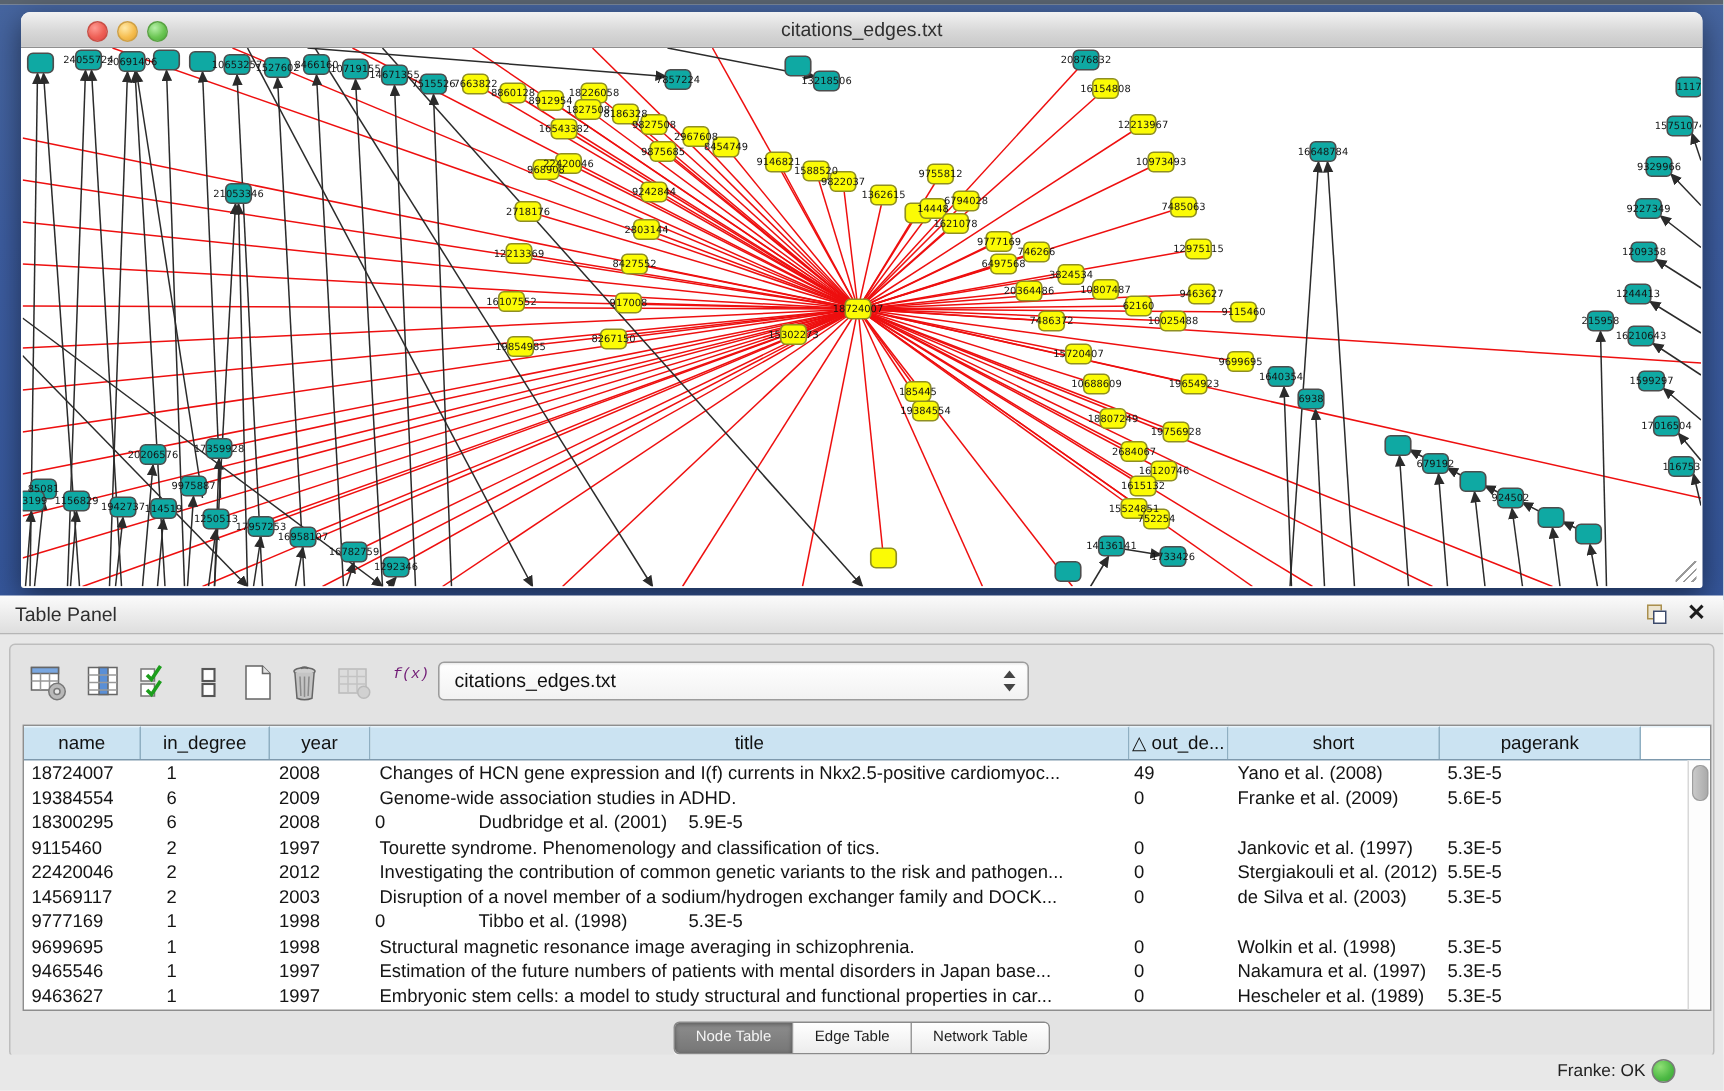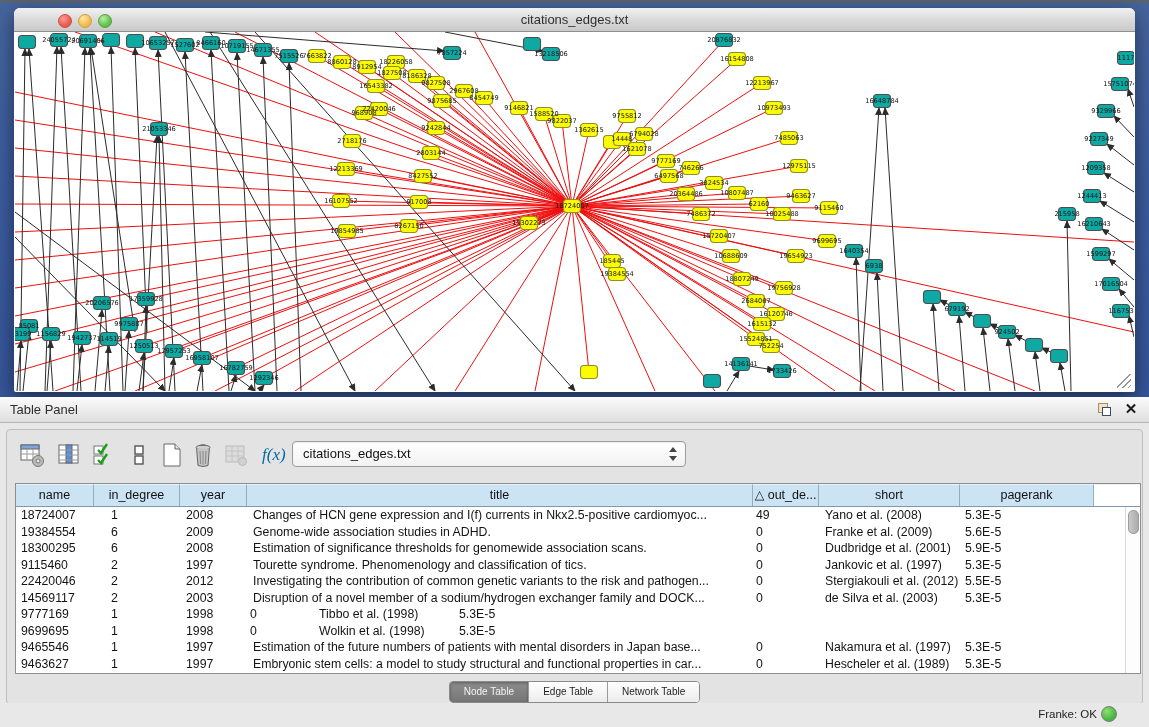--- a/index.html
+++ b/index.html
@@ -70,22 +70,22 @@
   }
   .inner-box{
     position:absolute;left:6px;top:6px;width:1135px;height:274px;
     background:#e3e3e3;border:1px solid #bdbdbd;border-radius:4px;
   }
   
   .toolbar{position:absolute;left:6px;top:10px;height:32px;right:6px;}
   .tb-icon{position:absolute;top:2px;width:26px;height:26px;}
   .tb-icon svg{width:100%;height:100%;}
   .fx-label{
-    position:absolute;top:5px;font-family:Liberation Serif, serif;font-style:italic;
-    font-size:17px;color:#0369a1;
+    position:absolute;top:5px;font-family:Liberation Mono, monospace;font-style:italic;
+    font-size:10px;color:#701a75;
   }
   .combo{
     position:absolute;left:279px;top:1px;width:392px;height:24px;
     background:linear-gradient(180deg,#ffffff,#f2f2f2);
     border:1px solid #9c9c9c;border-radius:4px;
     box-shadow:inset 0 1px 1px rgba(0,0,0,.08);
   }
   .combo .combo-text{position:absolute;left:10px;top:4px;font-size:13px;color:#111;}
   .combo .stepper{position:absolute;right:8px;top:4px;width:9px;height:16px;}
   .combo .up{position:absolute;left:1px;top:1px;width:0;height:0;border-left:4px solid transparent;border-right:4px solid transparent;border-bottom:5px solid #444;}
@@ -679,21 +679,20 @@
             <div class="td" style="width: 67px; padding-left: 6px;">2009</div>
             <div class="td" style="width: 506px; padding-left: 6px;">Genome-wide association studies in ADHD.</div>
             <div class="td" style="width: 66px; padding-left: 3px;">0</div>
             <div class="td" style="width: 141px; padding-left: 6px;">Franke et al. (2009)</div>
             <div class="td" style="width: 134px; padding-left: 5px;">5.6E-5</div>
           </div>
           <div class="tr">
             <div class="td" style="width: 78px; padding-left: 5px;">18300295</div>
             <div class="td" style="width: 86px; padding-left: 17px;">6</div>
             <div class="td" style="width: 67px; padding-left: 6px;">2008</div>
-            <div class="td" style="width: 506px; padding-left: 6px;">Estimation of significance thresholds for genomewide association scans.</div>
             <div class="td" style="width: 66px; padding-left: 3px;">0</div>
             <div class="td" style="width: 141px; padding-left: 6px;">Dudbridge et al. (2001)</div>
             <div class="td" style="width: 134px; padding-left: 5px;">5.9E-5</div>
           </div>
           <div class="tr">
             <div class="td" style="width: 78px; padding-left: 5px;">9115460</div>
             <div class="td" style="width: 86px; padding-left: 17px;">2</div>
             <div class="td" style="width: 67px; padding-left: 6px;">1997</div>
             <div class="td" style="width: 506px; padding-left: 6px;">Tourette syndrome. Phenomenology and classification of tics.</div>
             <div class="td" style="width: 66px; padding-left: 3px;">0</div>
@@ -723,20 +722,21 @@
             <div class="td" style="width: 86px; padding-left: 17px;">1</div>
             <div class="td" style="width: 67px; padding-left: 6px;">1998</div>
             <div class="td" style="width: 66px; padding-left: 3px;">0</div>
             <div class="td" style="width: 141px; padding-left: 6px;">Tibbo et al. (1998)</div>
             <div class="td" style="width: 134px; padding-left: 5px;">5.3E-5</div>
           </div>
           <div class="tr">
             <div class="td" style="width: 78px; padding-left: 5px;">9699695</div>
             <div class="td" style="width: 86px; padding-left: 17px;">1</div>
             <div class="td" style="width: 67px; padding-left: 6px;">1998</div>
+            <div class="td" style="width: 506px; padding-left: 6px;">Structural magnetic resonance image averaging in schizophrenia.</div>
             <div class="td" style="width: 66px; padding-left: 3px;">0</div>
             <div class="td" style="width: 141px; padding-left: 6px;">Wolkin et al. (1998)</div>
             <div class="td" style="width: 134px; padding-left: 5px;">5.3E-5</div>
           </div>
           <div class="tr">
             <div class="td" style="width: 78px; padding-left: 5px;">9465546</div>
             <div class="td" style="width: 86px; padding-left: 17px;">1</div>
             <div class="td" style="width: 67px; padding-left: 6px;">1997</div>
             <div class="td" style="width: 506px; padding-left: 6px;">Estimation of the future numbers of patients with mental disorders in Japan base...</div>
             <div class="td" style="width: 66px; padding-left: 3px;">0</div>

